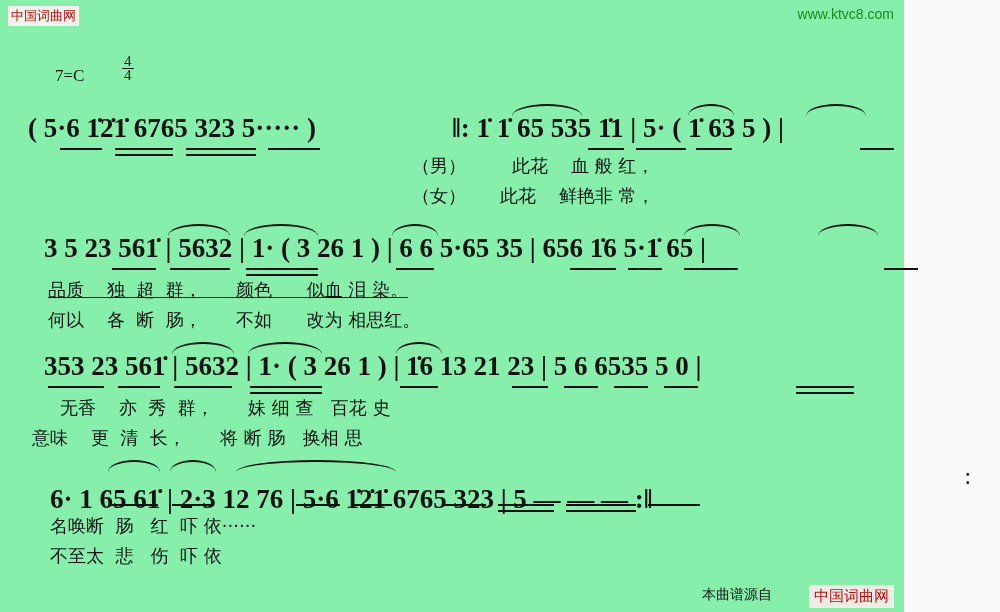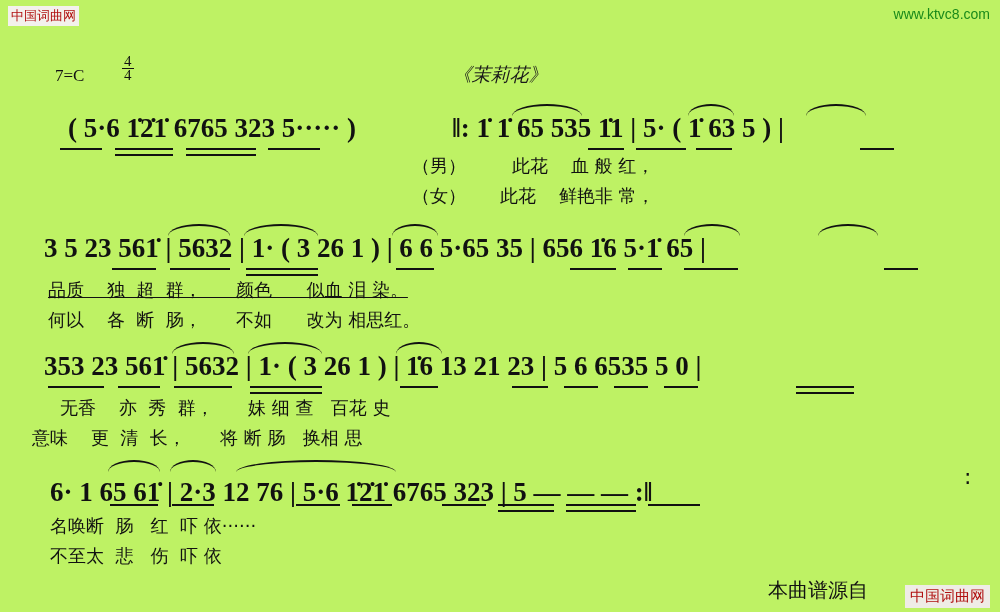--- a/index.html
+++ b/index.html
@@ -9,23 +9,23 @@
   body {
     width: 1000px;
     height: 612px;
     background: #fbfaf8;
     font-family: "Liberation Serif", serif;
     position: relative;
     overflow: hidden;
   }
   .page {
     position: relative;
-    width: 1000px;
+    width: 904px;
     height: 612px;
-    background: #bef264;
+    background: #86efac;
   }
 
   
   .wm-tl {
     position: absolute;
     left: 8px; top: 6px;
     font-size: 13px;
     color: #b01010;
     font-family: "DejaVu Sans", sans-serif;
     letter-spacing: 0px;
@@ -35,21 +35,21 @@
   .wm-tr {
     position: absolute;
     right: 10px; top: 6px;
     font-size: 14px;
     color: #1a8a1a;
     font-family: "Liberation Sans", sans-serif;
   }
   .wm-br-text {
     position: absolute;
     right: 132px; bottom: 8px;
-    font-size: 20px;
+    font-size: 14px;
     color: #111;
     font-family: Liberation Serif, serif;
   }
   .wm-br-box {
     position: absolute;
     right: 10px; bottom: 4px;
     font-size: 15px;
     color: #b01010;
     font-family: "DejaVu Sans", sans-serif;
     background: #efece6;
@@ -140,30 +140,29 @@
   }
 </style>
 </head>
 <body>
 
 <div class="page">
 
   <div class="wm-tl">中国词曲网</div>
   <div class="wm-tr">www.ktvc8.com</div>
 
-  <div class="subtitle">《茉莉花》</div>
 
   <div class="keysig">7=C</div>
   <div class="meter">
     <span class="num">4</span>
     <span class="den">4</span>
   </div>
 
   <div class="row" style="top:112px;">
-    <div class="notes abs" style="left:28px; top:0px;margin-left:40px;">( 5·6 1̇2̇1̇ 6765 323 5····· )</div>
+    <div class="notes abs" style="left:28px; top:0px;">( 5·6 1̇2̇1̇ 6765 323 5····· )</div>
     <div class="notes abs" style="left:452px; top:0px;">‖: 1̇ 1̇ 65 535 1̇1 | 5· ( 1̇ 63 5 ) |</div>
 
     <div class="abs" style="left:60px; top:36px; width:42px; height:2px; background:#111;"></div>
     <div class="abs" style="left:115px; top:36px; width:58px; height:2px; background:#111;"></div>
     <div class="abs" style="left:115px; top:42px; width:58px; height:2px; background:#111;"></div>
     <div class="abs" style="left:186px; top:36px; width:70px; height:2px; background:#111;"></div>
     <div class="abs" style="left:186px; top:42px; width:70px; height:2px; background:#111;"></div>
     <div class="abs" style="left:268px; top:36px; width:52px; height:2px; background:#111;"></div>
     <div class="abs" style="left:588px; top:36px; width:36px; height:2px; background:#111;"></div>
     <div class="abs" style="left:636px; top:36px; width:50px; height:2px; background:#111;"></div>
@@ -221,21 +220,21 @@
 
     <div class="slur" style="left:172px; top:-8px; width:62px;"></div>
     <div class="slur" style="left:248px; top:-8px; width:74px;"></div>
     <div class="slur" style="left:396px; top:-8px; width:46px;"></div>
 
     <div class="lyr abs" style="left:60px; top:46px;">无香    亦  秀  群，      妹 细 查   百花 史</div>
     <div class="lyr abs" style="left:32px; top:76px;">意味    更  清  长，      将 断 肠   换相 思</div>
   </div>
 
   <div class="row" style="top:468px;">
-    <div class="notes abs" style="left:50px; top:8px;">6· 1 65 61̇ | 2·3 12 76 | 5·6 1̇2̇1̇ 6765 323 | 5 — — — :‖</div>
+    <div class="notes abs" style="left:50px; top:15px;">6· 1 65 61̇ | 2·3 12 76 | 5·6 1̇2̇1̇ 6765 323 | 5 — — — :‖</div>
 
     <div class="abs" style="left:110px; top:36px; width:48px; height:2px; background:#111;"></div>
     <div class="abs" style="left:172px; top:36px; width:42px; height:2px; background:#111;"></div>
     <div class="abs" style="left:296px; top:36px; width:44px; height:2px; background:#111;"></div>
     <div class="abs" style="left:352px; top:36px; width:40px; height:2px; background:#111;"></div>
     <div class="abs" style="left:442px; top:36px; width:44px; height:2px; background:#111;"></div>
     <div class="abs" style="left:498px; top:36px; width:56px; height:2px; background:#111;"></div>
     <div class="abs" style="left:498px; top:42px; width:56px; height:2px; background:#111;"></div>
     <div class="abs" style="left:566px; top:36px; width:70px; height:2px; background:#111;"></div>
     <div class="abs" style="left:566px; top:42px; width:70px; height:2px; background:#111;"></div>

